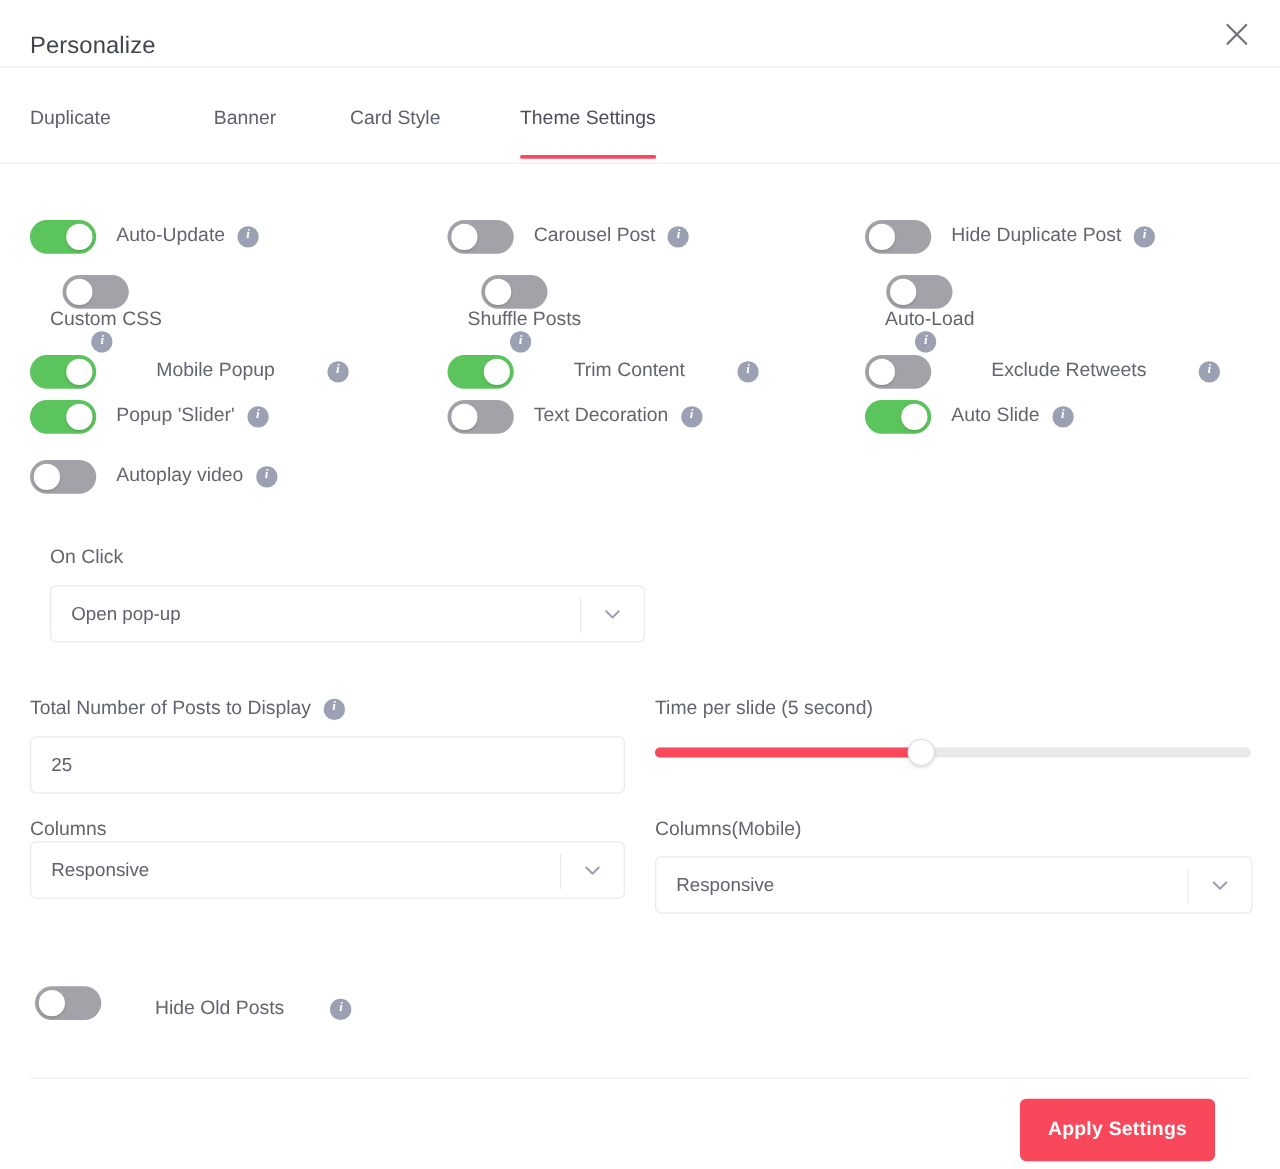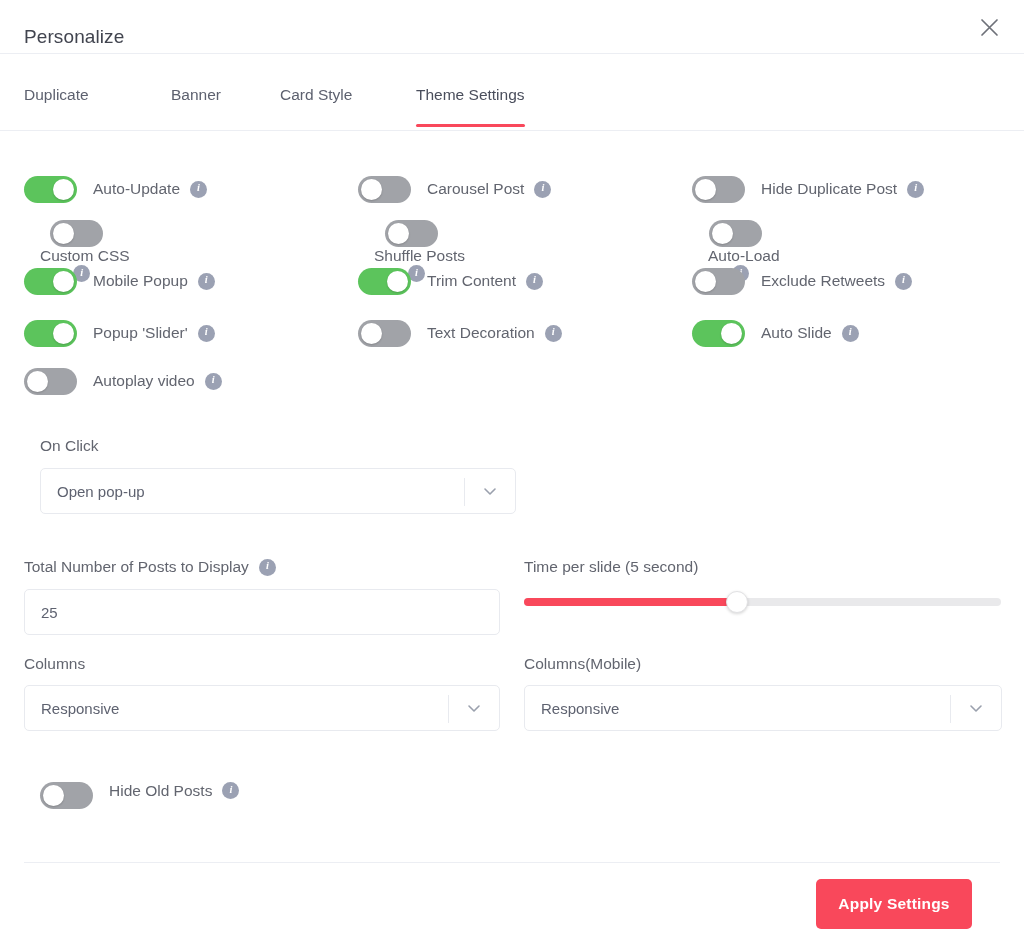--- a/index.html
+++ b/index.html
@@ -88,21 +88,21 @@
     position: absolute;
     display: flex;
     align-items: center;
     height: 34px;
   }
   .col-0 { left: 24px; }
   .col-1 { left: 358px; }
   .col-2 { left: 692px; }
   .r0 { top: 41px; }
   .r1 { top: 89px; flex-direction: column; }
-  .r2 { top: 133px; }
+  .r2 { top: 149px; gap: 32px; }
   .r3 { top: 185px; }
   .r4 { top: 233px; }
 
   .switch {
     position: relative;
     width: 53px; height: 27px;
     border-radius: 14px;
     background: #a1a3a8;
     flex: none;
     cursor: pointer;
@@ -193,21 +193,21 @@
   
   .f-onclick { left: 24px; top: 437px; width: 476px; margin-left: 16px; }
   .f-onclick .field-label { margin-bottom: 13px; }
 
   
   .f-total { left: 24px; top: 558px; width: 476px; }
   .f-total .field-label { margin-bottom: 13px; }
 
   
   .f-cols { left: 24px; top: 655px; width: 476px; }
-  .f-cols .field-label { margin-bottom: 12px; }
+  .f-cols .field-label { }
 
   
   .f-colsm { left: 524px; top: 655px; width: 478px; }
   .f-colsm .field-label { margin-bottom: 12px; }
 
   
   .f-slider { left: 524px; top: 558px; width: 478px; }
   .f-slider .field-label { margin-bottom: 22px; }
 
   .slider-track {
@@ -233,24 +233,25 @@
     background: #ffffff;
     border: 1px solid #e2e2e4;
     box-shadow: 0 1px 3px rgba(0,0,0,.16);
     transform: translate(-50%, -50%);
     cursor: grab;
   }
 
   
   .hide-old {
     position: absolute;
-    left: 40px; top: 782px;
+    left: 28px; top: 782px;
     display: flex;
-    align-items: flex-start;
+    align-items: flex-end;
     height: 34px;
+    gap: 27px;
   }
 
   
   .footer-divider {
     position: absolute;
     left: 24px; top: 862px;
     width: 976px; height: 1px;
     background: #eceef3;
   }
   .apply-btn {

